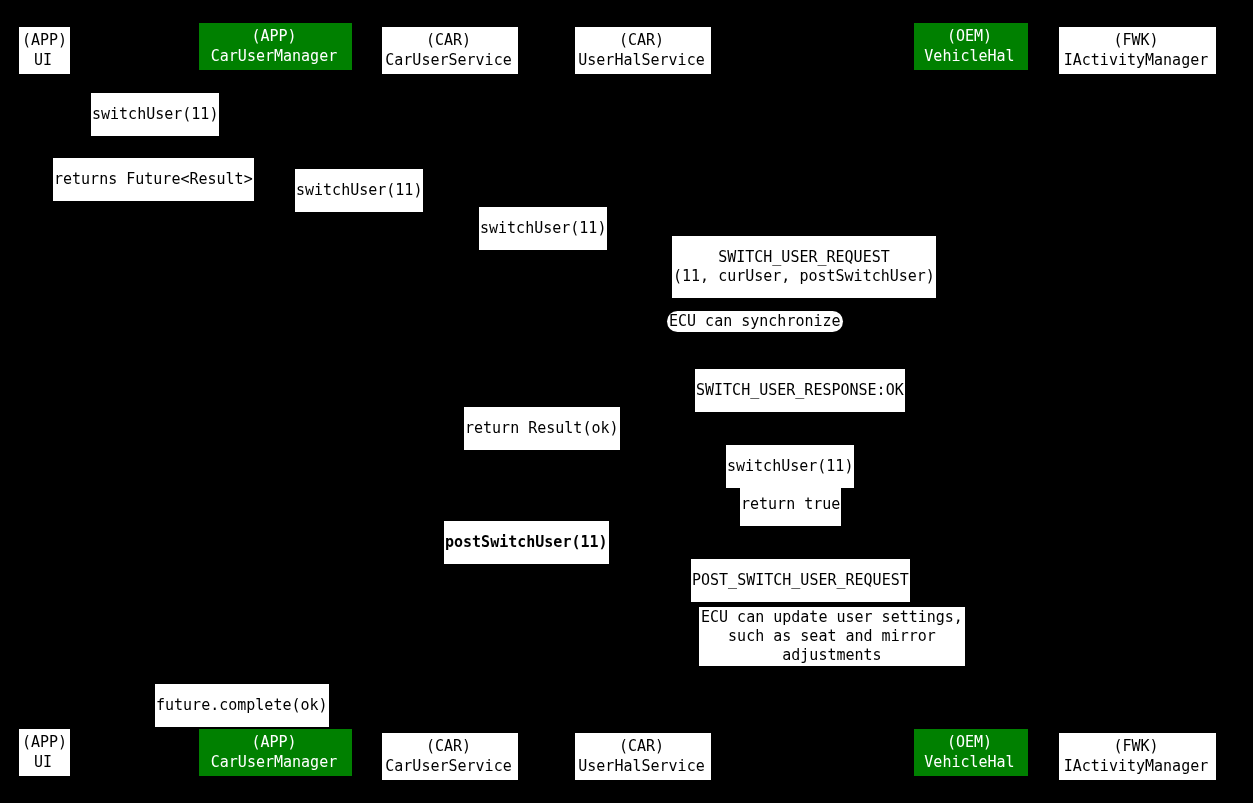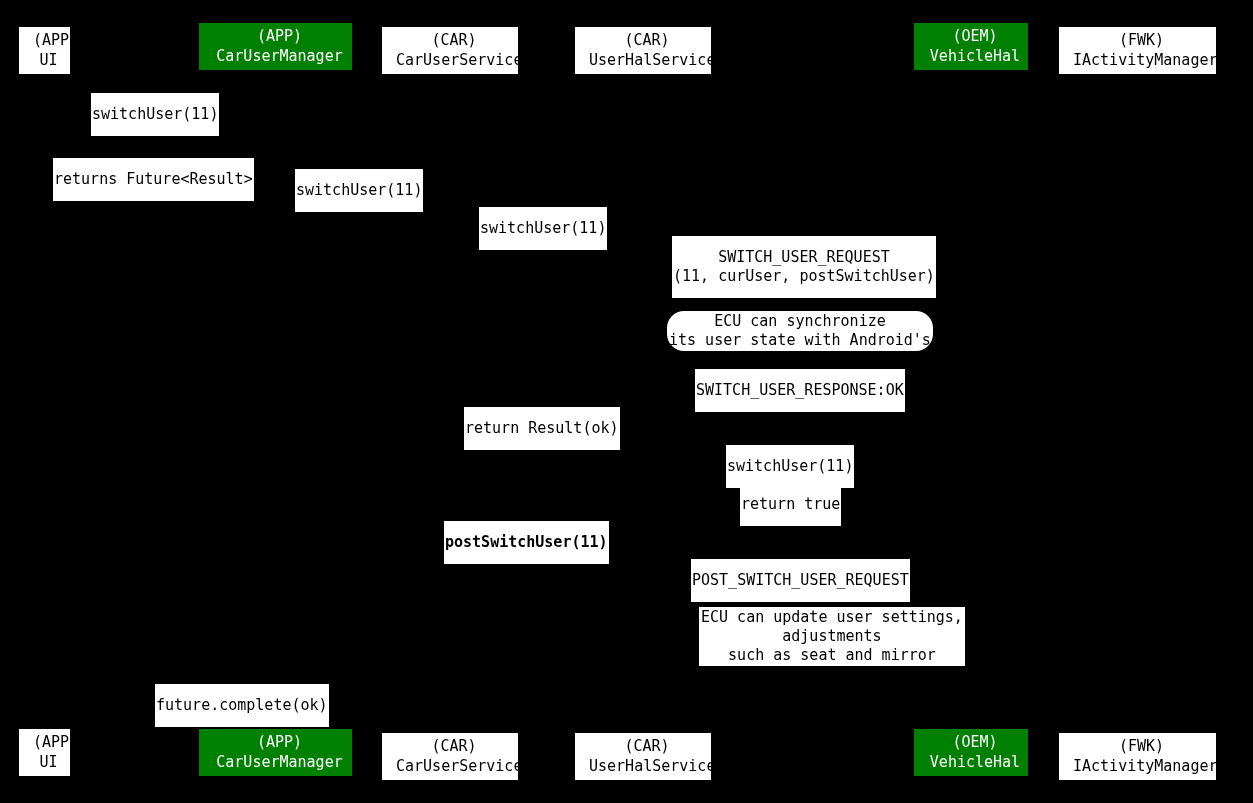--- a/index.html
+++ b/index.html
@@ -16,21 +16,21 @@
     font-family: "DejaVu Sans Mono", "Liberation Mono", monospace;
   }
 
   
   .participant {
     position: absolute;
     box-sizing: border-box;
     text-align: center;
     font-size: 15px;
     line-height: 20px;
-    padding: 3px 6px 4px 14px;
+    padding: 3px 6px 4px 3px;
     white-space: pre;
   }
   .participant.plain {
     background: #FFFFFF;
     color: #000000;
   }
   .participant.accent {
     background: #008000;
     color: #FFFFFF;
   }
@@ -82,22 +82,22 @@
     <div class="participant accent" style="left: 199px; width: 153px; top: 729px;"><span class="pline">(APP)</span><span class="pline">CarUserManager</span></div>
     <div class="participant plain" style="left: 382px; width: 136px; top: 733px;"><span class="pline">(CAR)</span><span class="pline">CarUserService</span></div>
     <div class="participant plain" style="left: 575px; width: 136px; top: 733px;"><span class="pline">(CAR)</span><span class="pline">UserHalService</span></div>
     <div class="participant accent" style="left: 914px; width: 114px; top: 729px;"><span class="pline">(OEM)</span><span class="pline">VehicleHal</span></div>
     <div class="participant plain" style="left: 1059px; width: 157px; top: 733px;"><span class="pline">(FWK)</span><span class="pline">IActivityManager</span></div>
     <div class="label" style="left: 91px; top: 93px;"><span class="lline">switchUser(11)</span></div>
     <div class="label" style="left: 53px; top: 131px; margin-top: 27px;"><span class="lline">returns Future&lt;Result&gt;</span></div>
     <div class="label" style="left: 295px; top: 169px;"><span class="lline">switchUser(11)</span></div>
     <div class="label" style="left: 479px; top: 207px;"><span class="lline">switchUser(11)</span></div>
     <div class="label" style="left: 672px; top: 236px; text-align: center;"><span class="lline">SWITCH_USER_REQUEST</span><span class="lline">(11, curUser, postSwitchUser)</span></div>
-    <div class="label note" style="left: 667px; top: 311px; border-radius: 17px;"><span class="lline">ECU can synchronize</span><span class="lline">its user state with Android's</span></div>
+    <div class="label note" style="left: 667px; top: 311px; border-radius: 17px;"><span class="lline">ECU can synchronize</span></div>
     <div class="label" style="left: 695px; top: 369px;"><span class="lline">SWITCH_USER_RESPONSE:OK</span></div>
     <div class="label" style="left: 464px; top: 407px;"><span class="lline">return Result(ok)</span></div>
     <div class="label" style="left: 726px; top: 445px;"><span class="lline">switchUser(11)</span></div>
     <div class="label" style="left: 740px; top: 483px;"><span class="lline">return true</span></div>
     <div class="label" style="left: 444px; top: 521px; font-weight: bold;"><span class="lline">postSwitchUser(11)</span></div>
     <div class="label" style="left: 691px; top: 559px;"><span class="lline">POST_SWITCH_USER_REQUEST</span></div>
-    <div class="label note" style="left: 667px; top: 607px; margin-left: 32px;"><span class="lline">ECU can update user settings,</span><span class="lline">adjustments</span><span class="lline">such as seat and mirror</span></div>
+    <div class="label note" style="left: 667px; top: 607px; margin-left: 32px;"><span class="lline">ECU can update user settings,</span><span class="lline">such as seat and mirror</span><span class="lline">adjustments</span></div>
     <div class="label" style="left: 155px; top: 684px;"><span class="lline">future.complete(ok)</span></div>
   </div>
 
 </body></html>

